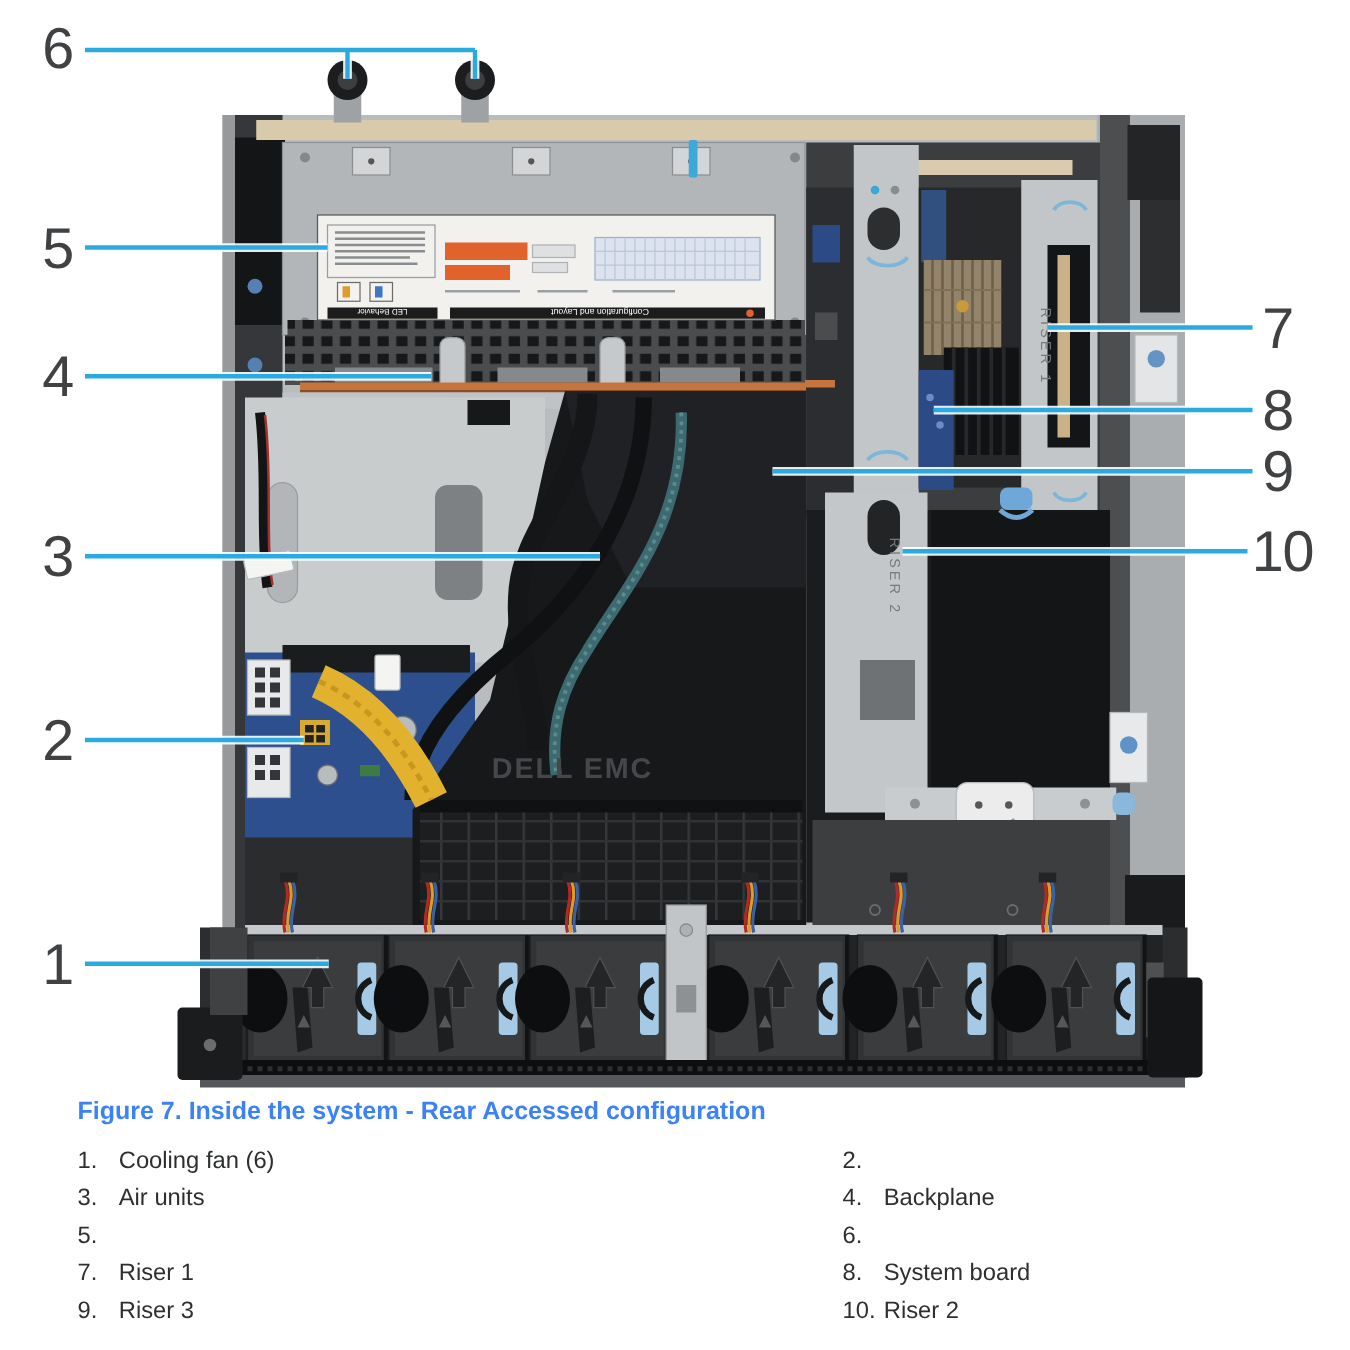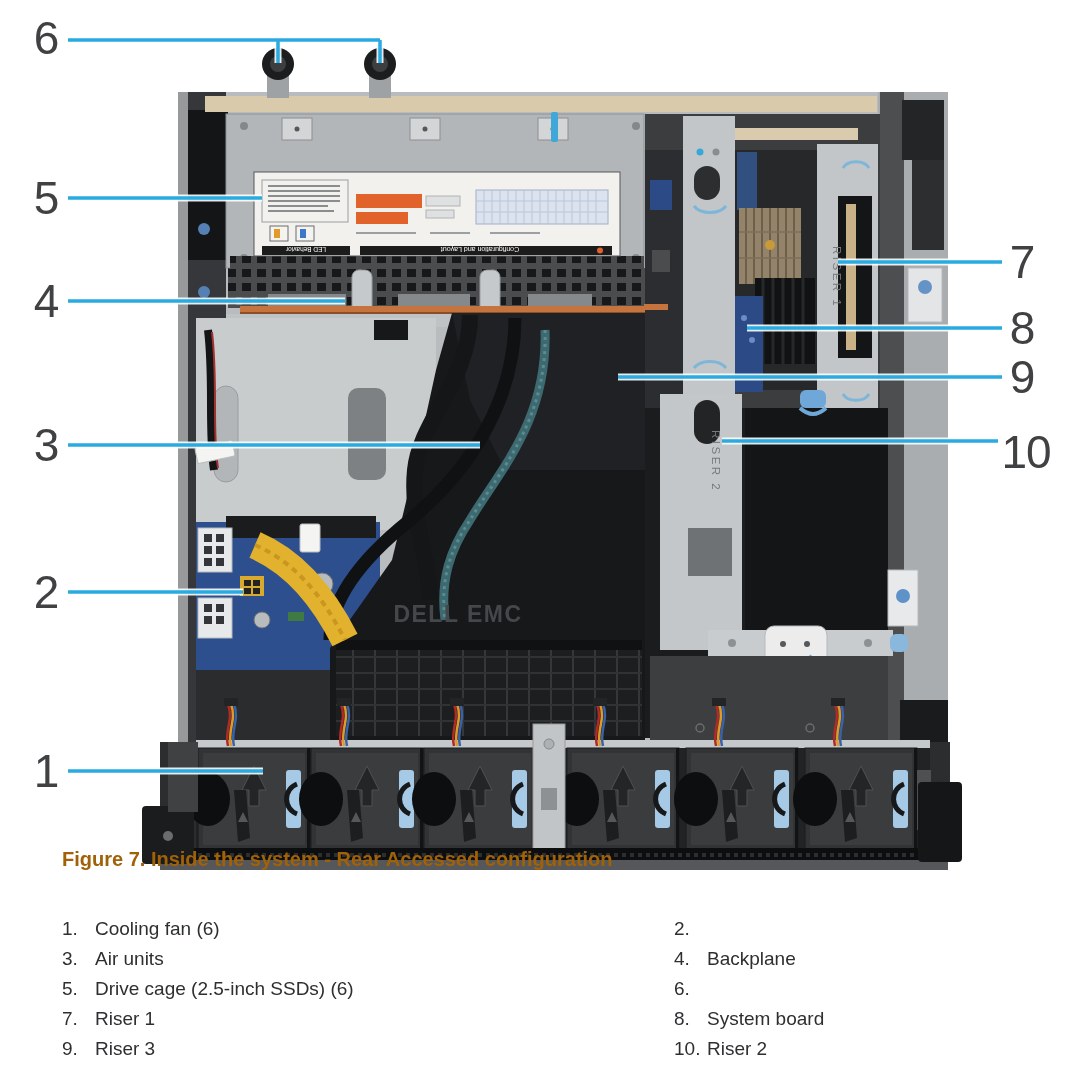--- a/index.html
+++ b/index.html
@@ -1,21 +1,21 @@
 <!DOCTYPE html>
 <html><head>
 <meta charset="utf-8">
 <style>
   html,body{margin:0;padding:0;background:#ffffff;}
   .canvas{position:relative;width:1080px;height:1080px;background:#fff;overflow:hidden;
           font-family:"Liberation Sans",sans-serif;}
   .illustration{position:absolute;left:0;top:0;width:1080px;height:1080px;}
   .callout-num{position:absolute;transform:translate(-50%,-50%);font-size:46px;font-weight:400;
                color:#3f4143;letter-spacing:-1px;line-height:1;}
-  .caption{position:absolute;left:62px;top:848px;font-size:20px;font-weight:bold;color:#a16207;}
+  .caption{position:absolute;left:62px;top:878px;font-size:20px;font-weight:bold;color:#3b82f6;}
   .legend-col{position:absolute;top:914px;font-size:19px;color:#2e2f31;}
   .legend-col.left{left:62px;}
   .legend-col.right{left:674px;}
   .legend-row{display:flex;height:30px;align-items:center;}
   .legend-row .num{width:33px;flex:0 0 33px;}
 </style>
 </head>
 <body>
 
 <div class="canvas">
@@ -300,36 +300,35 @@
 
 <div class="callout-num" style="left:46px;top:771px">1</div>
 <div class="callout-num" style="left:46px;top:592px">2</div>
 <div class="callout-num" style="left:46px;top:445px">3</div>
 <div class="callout-num" style="left:46px;top:301px">4</div>
 <div class="callout-num" style="left:46px;top:198px">5</div>
 <div class="callout-num" style="left:46px;top:38px">6</div>
 <div class="callout-num" style="left:1022px;top:262px">7</div>
 <div class="callout-num" style="left:1022px;top:328px">8</div>
 <div class="callout-num" style="left:1022px;top:377px">9</div>
-<div class="callout-num" style="left:1026px;top:452px">10</div>
+<div class="callout-num" style="left:1026px;top:441px">10</div>
 
 <div class="caption">Figure 7. Inside the system - Rear Accessed configuration</div>
 
 <div class="legend-col left">
   <div class="legend-row">
     <span class="num">1.</span>
     <span class="txt">Cooling fan (6)</span>
   </div>
   <div class="legend-row">
     <span class="num">3.</span>
     <span class="txt">Air units</span>
   </div>
   <div class="legend-row">
     <span class="num">5.</span>
-    <span class="txt">Drive cage (2.5-inch SSDs) (6)</span>
   </div>
   <div class="legend-row">
     <span class="num">7.</span>
     <span class="txt">Riser 1</span>
   </div>
   <div class="legend-row">
     <span class="num">9.</span>
     <span class="txt">Riser 3</span>
   </div>
 </div>

